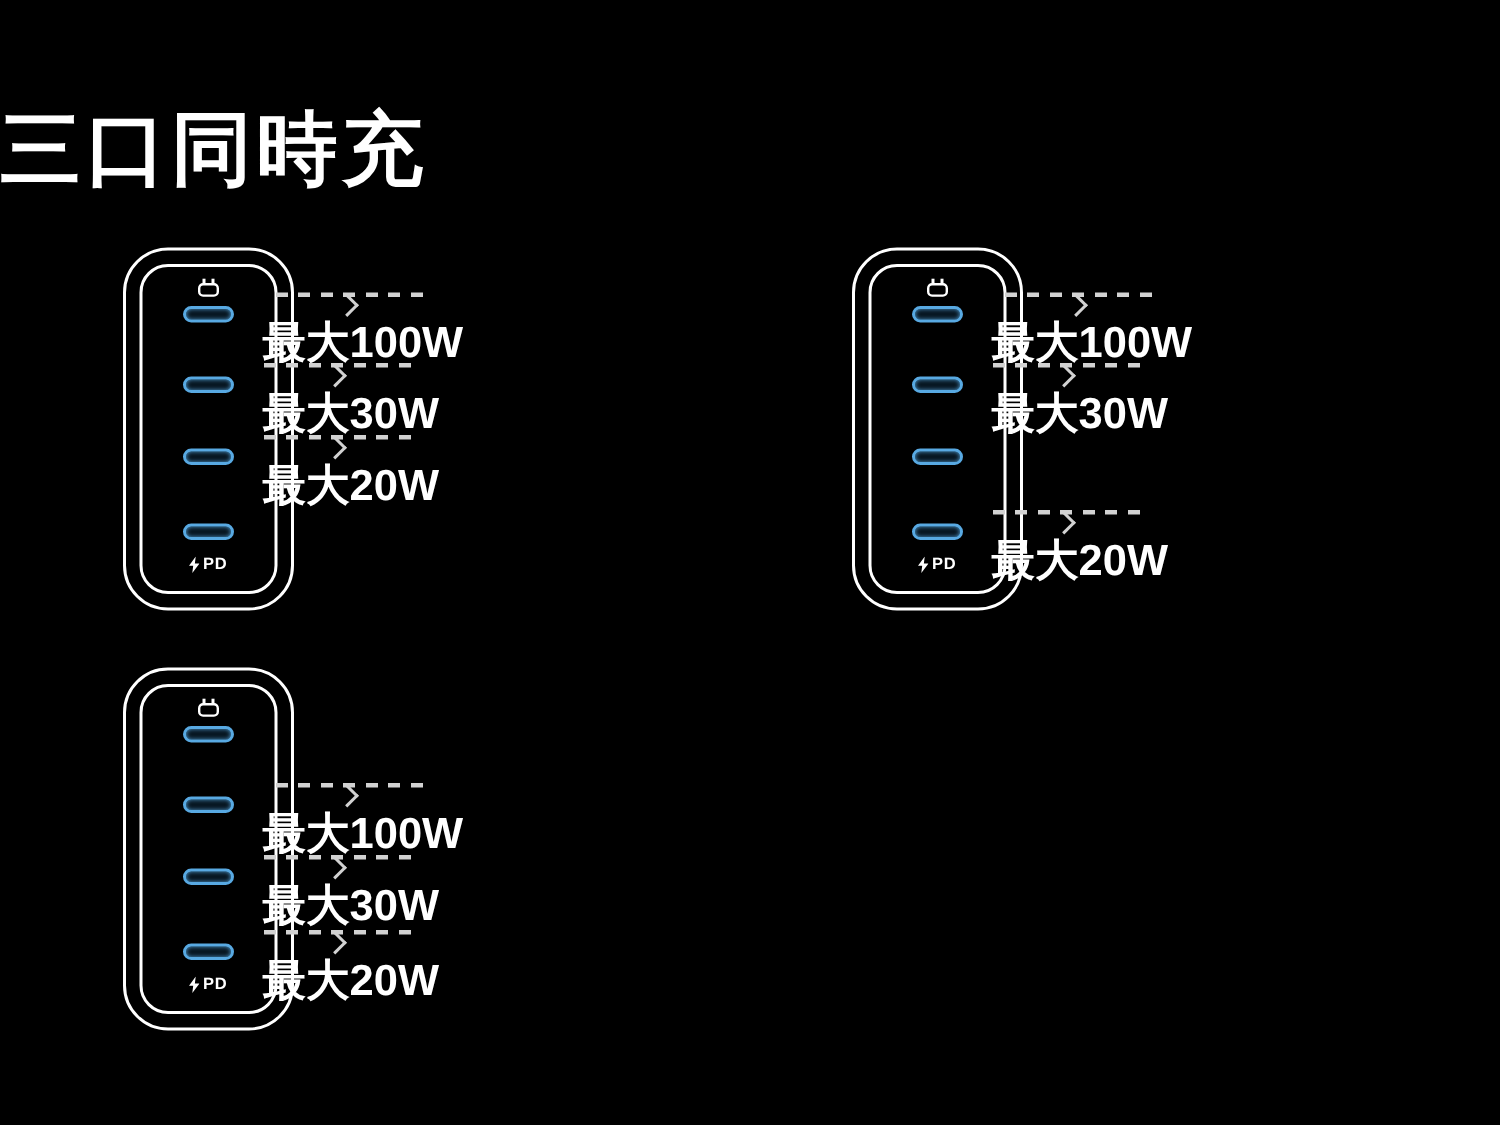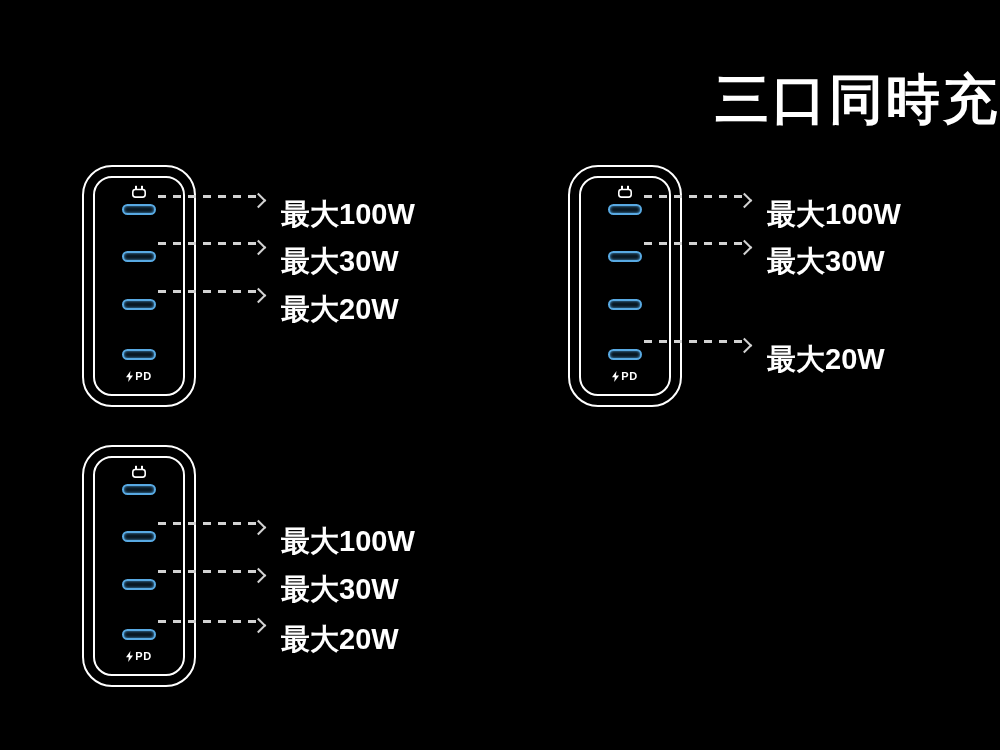--- a/index.html
+++ b/index.html
@@ -5,21 +5,21 @@
   * { margin: 0; padding: 0; box-sizing: border-box; }
   html, body { background: #000; }
   body {
     width: 1000px; height: 750px; overflow: hidden;
     font-family: "Liberation Sans", "DejaVu Sans", sans-serif;
   }
   .page { position: relative; width: 1000px; height: 750px; background: #000; }
 
   .title {
     position: absolute; top: 64px; left: 0; width: 100%;
-    text-align: right; color: #fff;
+    text-align: left; color: #fff;
     font-size: 54px; font-weight: 800; letter-spacing: 3px;
   }
 
   
   .charger {
     position: absolute; width: 114px; height: 242px;
     border: 2.5px solid #fff; border-radius: 30px;
     background: #000;
   }
   .inner-frame {
@@ -42,21 +42,21 @@
   .port-3 { top: 132px; }
   .port-4 { top: 182px; }
   .pd-label {
     position: absolute; top: 203px; left: 0; width: 100%;
     display: flex; align-items: center; justify-content: center; gap: 2px;
     color: #fff; font-size: 11px; font-weight: 700; letter-spacing: .5px;
   }
   .bolt { display: inline-flex; }
 
   
-  .annot { position: absolute; height: 30px; display: flex; align-items: flex-start; }
+  .annot { position: absolute; height: 30px; display: flex; align-items: center; flex-direction: column; }
   .dash-line {
     width: 98px; height: 2.5px; flex: none;
     background: repeating-linear-gradient(90deg, #d2d2d2 0 8px, transparent 8px 15px);
   }
   .chevron {
     width: 11px; height: 11px; flex: none;
     border-top: 2.5px solid #d2d2d2; border-right: 2.5px solid #d2d2d2;
     transform: rotate(45deg); margin-left: -3px;
   }
   .annot-label {

